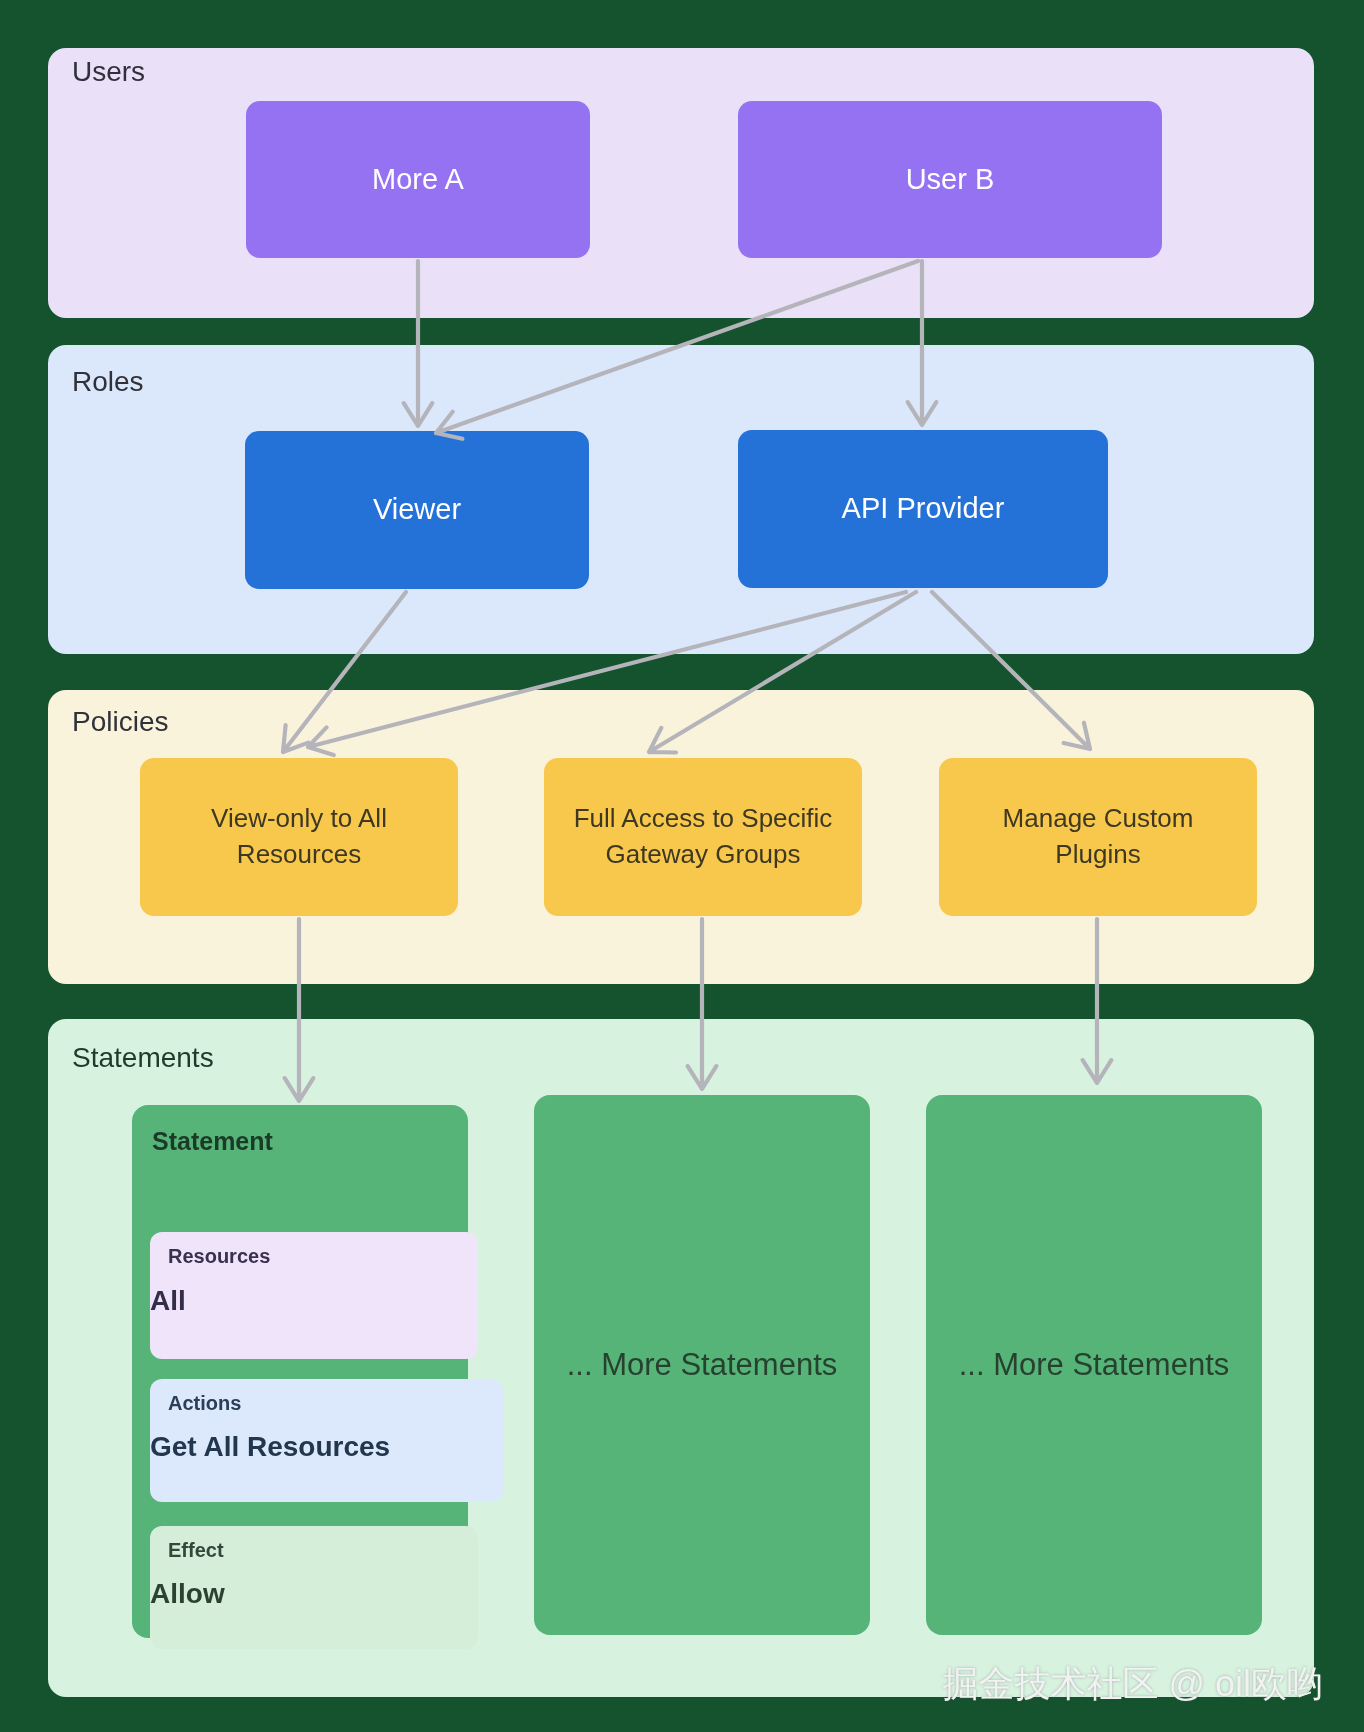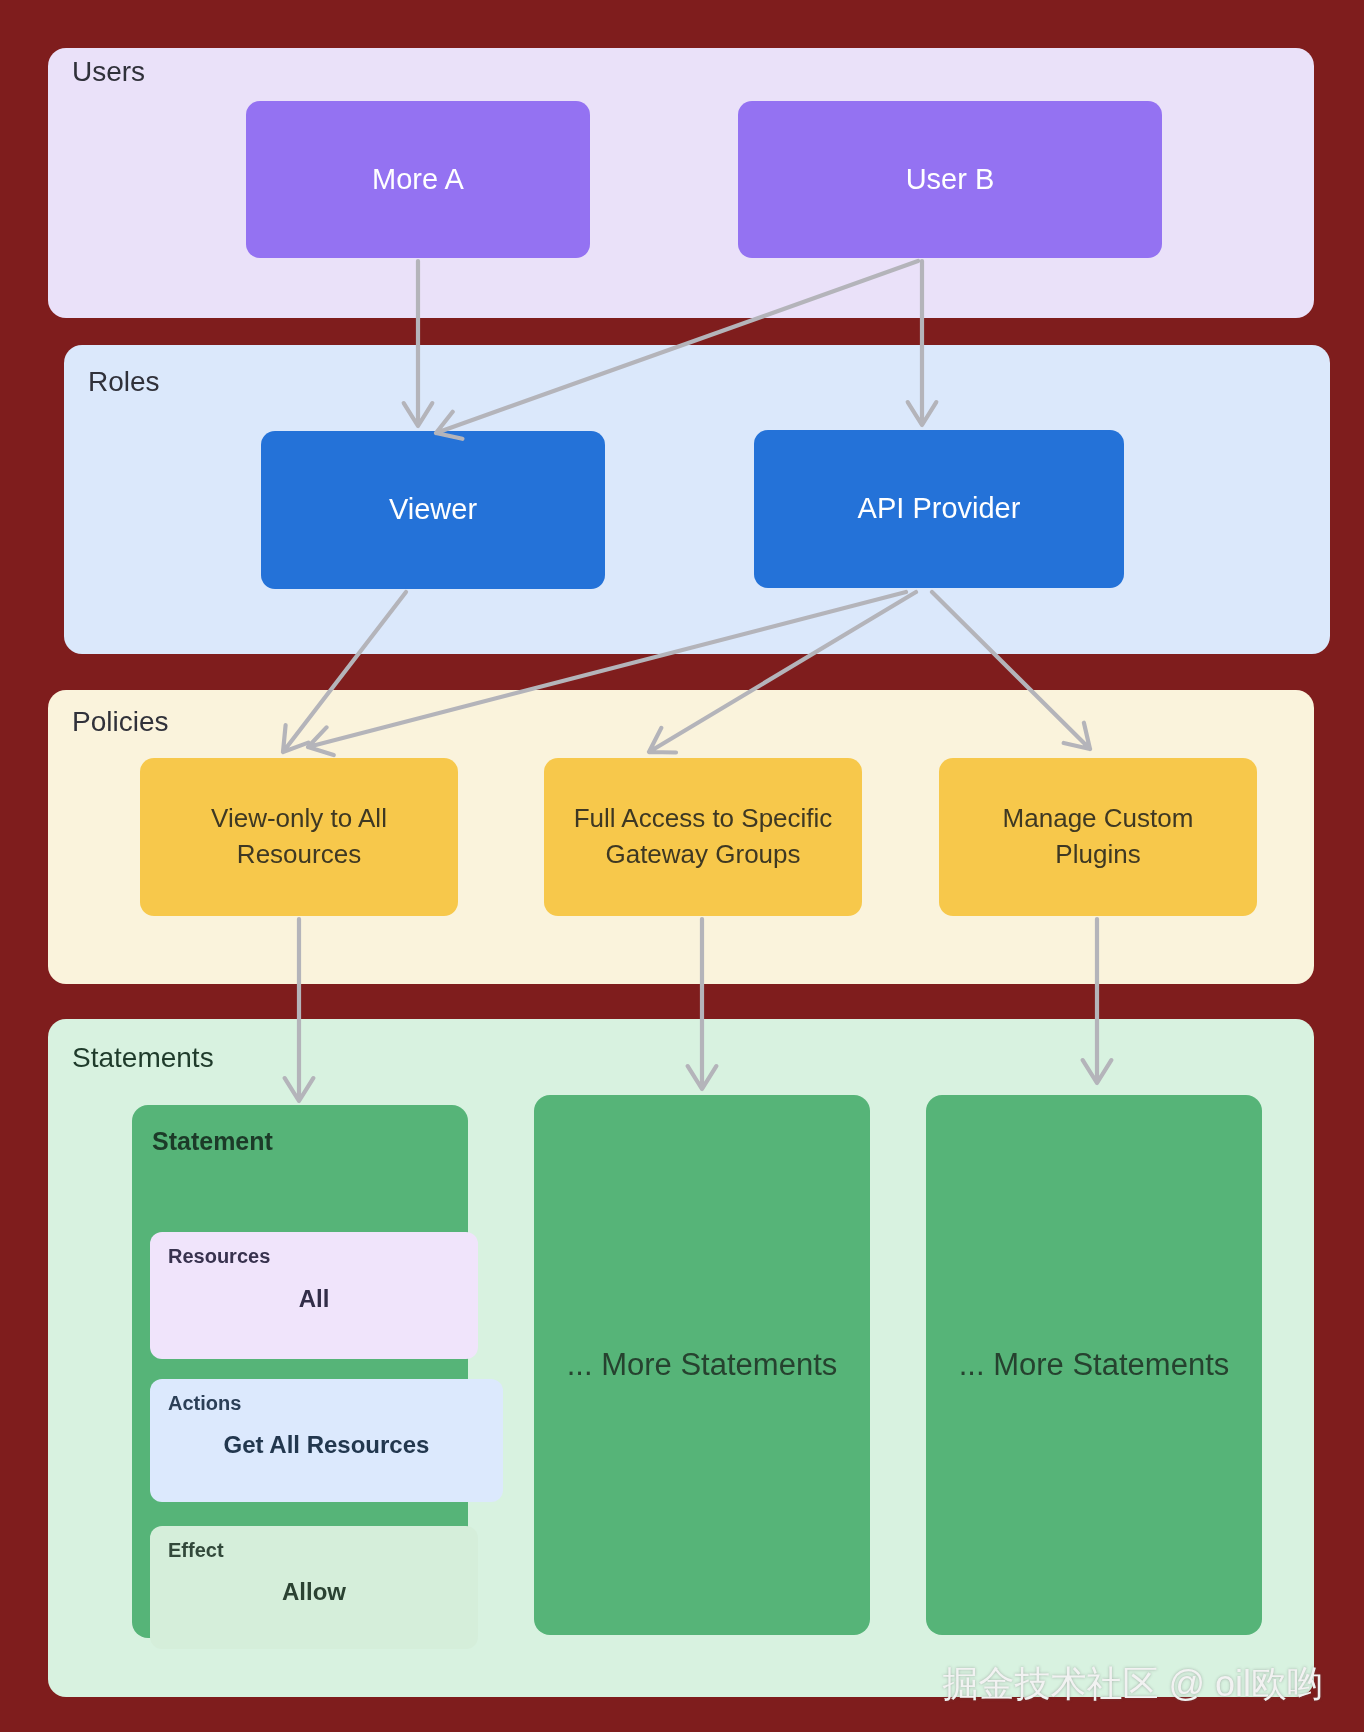--- a/index.html
+++ b/index.html
@@ -1,21 +1,21 @@
 <!DOCTYPE html>
 <html style="--users-band: #eae1f9; --user-node: #9472f2; --roles-band: #dbe8fb; --role-node: #2472d8; --policies-band: #faf3dc; --policy-node: #f7c84b; --statements-band: #d8f2e0; --statement-node: #56b478; --resources-field: #f0e4fb; --actions-field: #dce9fd; --effect-field: #d5eeda; --arrow: #b4b4ba; --node-text: #ffffff; --band-label: #30313a; --statements-label: #1f3b2b; --policy-text: #3e3823; --statement-title: #1c3a28; --more-text: #26422f; --resources-label: #38324e; --actions-label: #2b3f57; --effect-label: #32483a; --resources-value: #322d48; --actions-value: #22374e; --effect-value: #2b4232; --watermark: #f2f2f2;"><head>
 <meta charset="utf-8">
 <style>
   html,body{margin:0;padding:0;background:#ffffff;}
   body{font-family:"Liberation Sans","DejaVu Sans",sans-serif;}
-  .canvas{position:relative;width:1364px;height:1732px;background:#7f1d1d;overflow:hidden;}
+  .canvas{position:relative;width:1364px;height:1732px;background:#14532d;overflow:hidden;}
 
   .band{position:absolute;left:48px;width:1266px;border-radius:18px;}
   .band-users{top:48px;height:270px;background:var(--users-band);}
-  .band-roles{top:345px;height:309px;background:var(--roles-band);margin-left:16px;}
+  .band-roles{top:345px;height:309px;background:var(--roles-band);}
   .band-policies{top:690px;height:294px;background:var(--policies-band);}
   .band-statements{top:1019px;height:678px;background:var(--statements-band);}
 
   .band-label{position:absolute;left:24px;font-size:28px;line-height:1.2;color:var(--band-label);}
   .band-users .band-label{top:7px;}
   .band-roles .band-label{top:20px;}
   .band-policies .band-label{top:15px;}
   .band-statements .band-label{top:22px;color:var(--statements-label);}
 
   .node{position:absolute;border-radius:14px;display:flex;align-items:center;justify-content:center;text-align:center;}
@@ -39,21 +39,21 @@
   #node-statement{left:84px;top:86px;width:336px;height:533px;}
   .statement-title{position:absolute;left:20px;top:22px;font-size:25px;color:var(--statement-title);}
   .field{position:absolute;left:18px;width:328px;border-radius:12px;margin-top:44px;}
   .field-resources{top:83px;height:127px;background:var(--resources-field);}
   .field-actions{top:230px;height:123px;background:var(--actions-field);padding-left:25px;}
   .field-effect{top:377px;height:123px;background:var(--effect-field);}
   .field-label{position:absolute;left:18px;top:13px;font-size:20px;}
   .field-resources .field-label{color:var(--resources-label);}
   .field-actions .field-label{color:var(--actions-label);}
   .field-effect .field-label{color:var(--effect-label);}
-  .field-value{position:absolute;top:42%;left:0;right:0;text-align:center;font-size:24px;line-height:1.15;}
+  .field-value{position:absolute;top:42%;left:0;right:0;font-size:28px;line-height:1.15;}
   .field-resources .field-value{color:var(--resources-value);}
   .field-actions .field-value{color:var(--actions-value);}
   .field-effect .field-value{color:var(--effect-value);}
 
   .more-node{position:absolute;background:var(--statement-node);border-radius:16px;display:flex;align-items:center;justify-content:center;}
   #node-more-statements-1{left:486px;top:76px;width:336px;height:540px;}
   #node-more-statements-2{left:878px;top:76px;width:336px;height:540px;}
   .more-label{font-size:31px;color:var(--more-text);}
 
   #edge-layer{position:absolute;left:0;top:0;width:1364px;height:1732px;pointer-events:none;z-index:5;}

